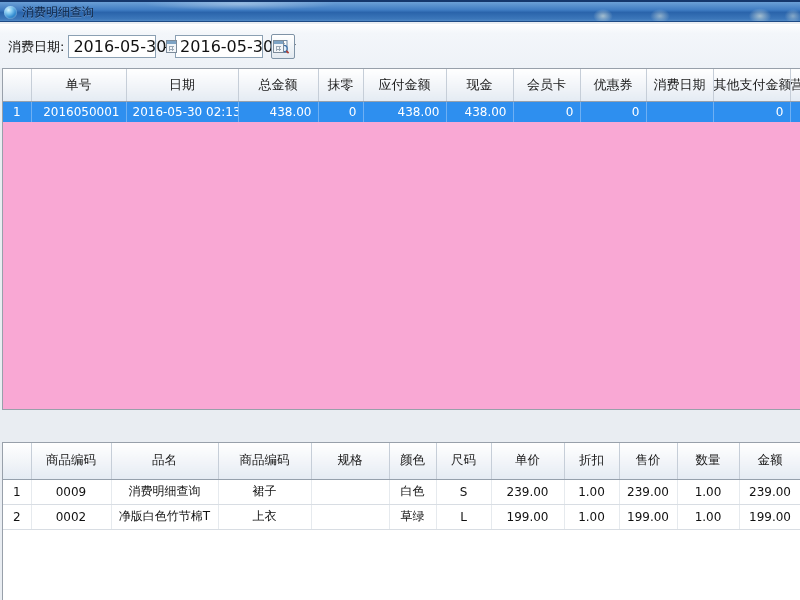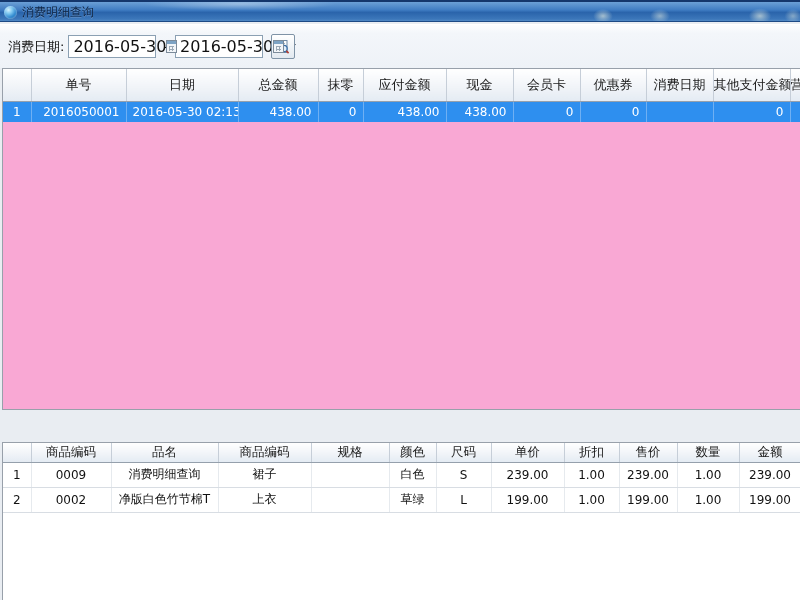--- a/index.html
+++ b/index.html
@@ -91,21 +91,21 @@
   table.items  { width:798px; }
 
   .grid th {
     background:linear-gradient(180deg,#ffffff 0%,#f1f4f8 55%,#e4ebf3 100%);
     border-right:1px solid #c6ced8;
     border-bottom:1px solid #95a0ac;
     font-weight:normal; font-size:13px; color:#1a1a1a;
     white-space:nowrap; overflow:hidden; text-align:center;
   }
   table.orders th { height:32px; }
-  table.items th  { height:19px; font-size:12.5px; }
+  table.items th  { height:36px; font-size:12.5px; }
 
   table.orders td {
     height:21px; font-size:12px; white-space:nowrap; overflow:hidden;
     padding:0 6px;
   }
   tr.selected td {
     background:#2e8fef; color:#fff;
     border-right:1px solid #6fb0f3;
   }
   table.items td {

